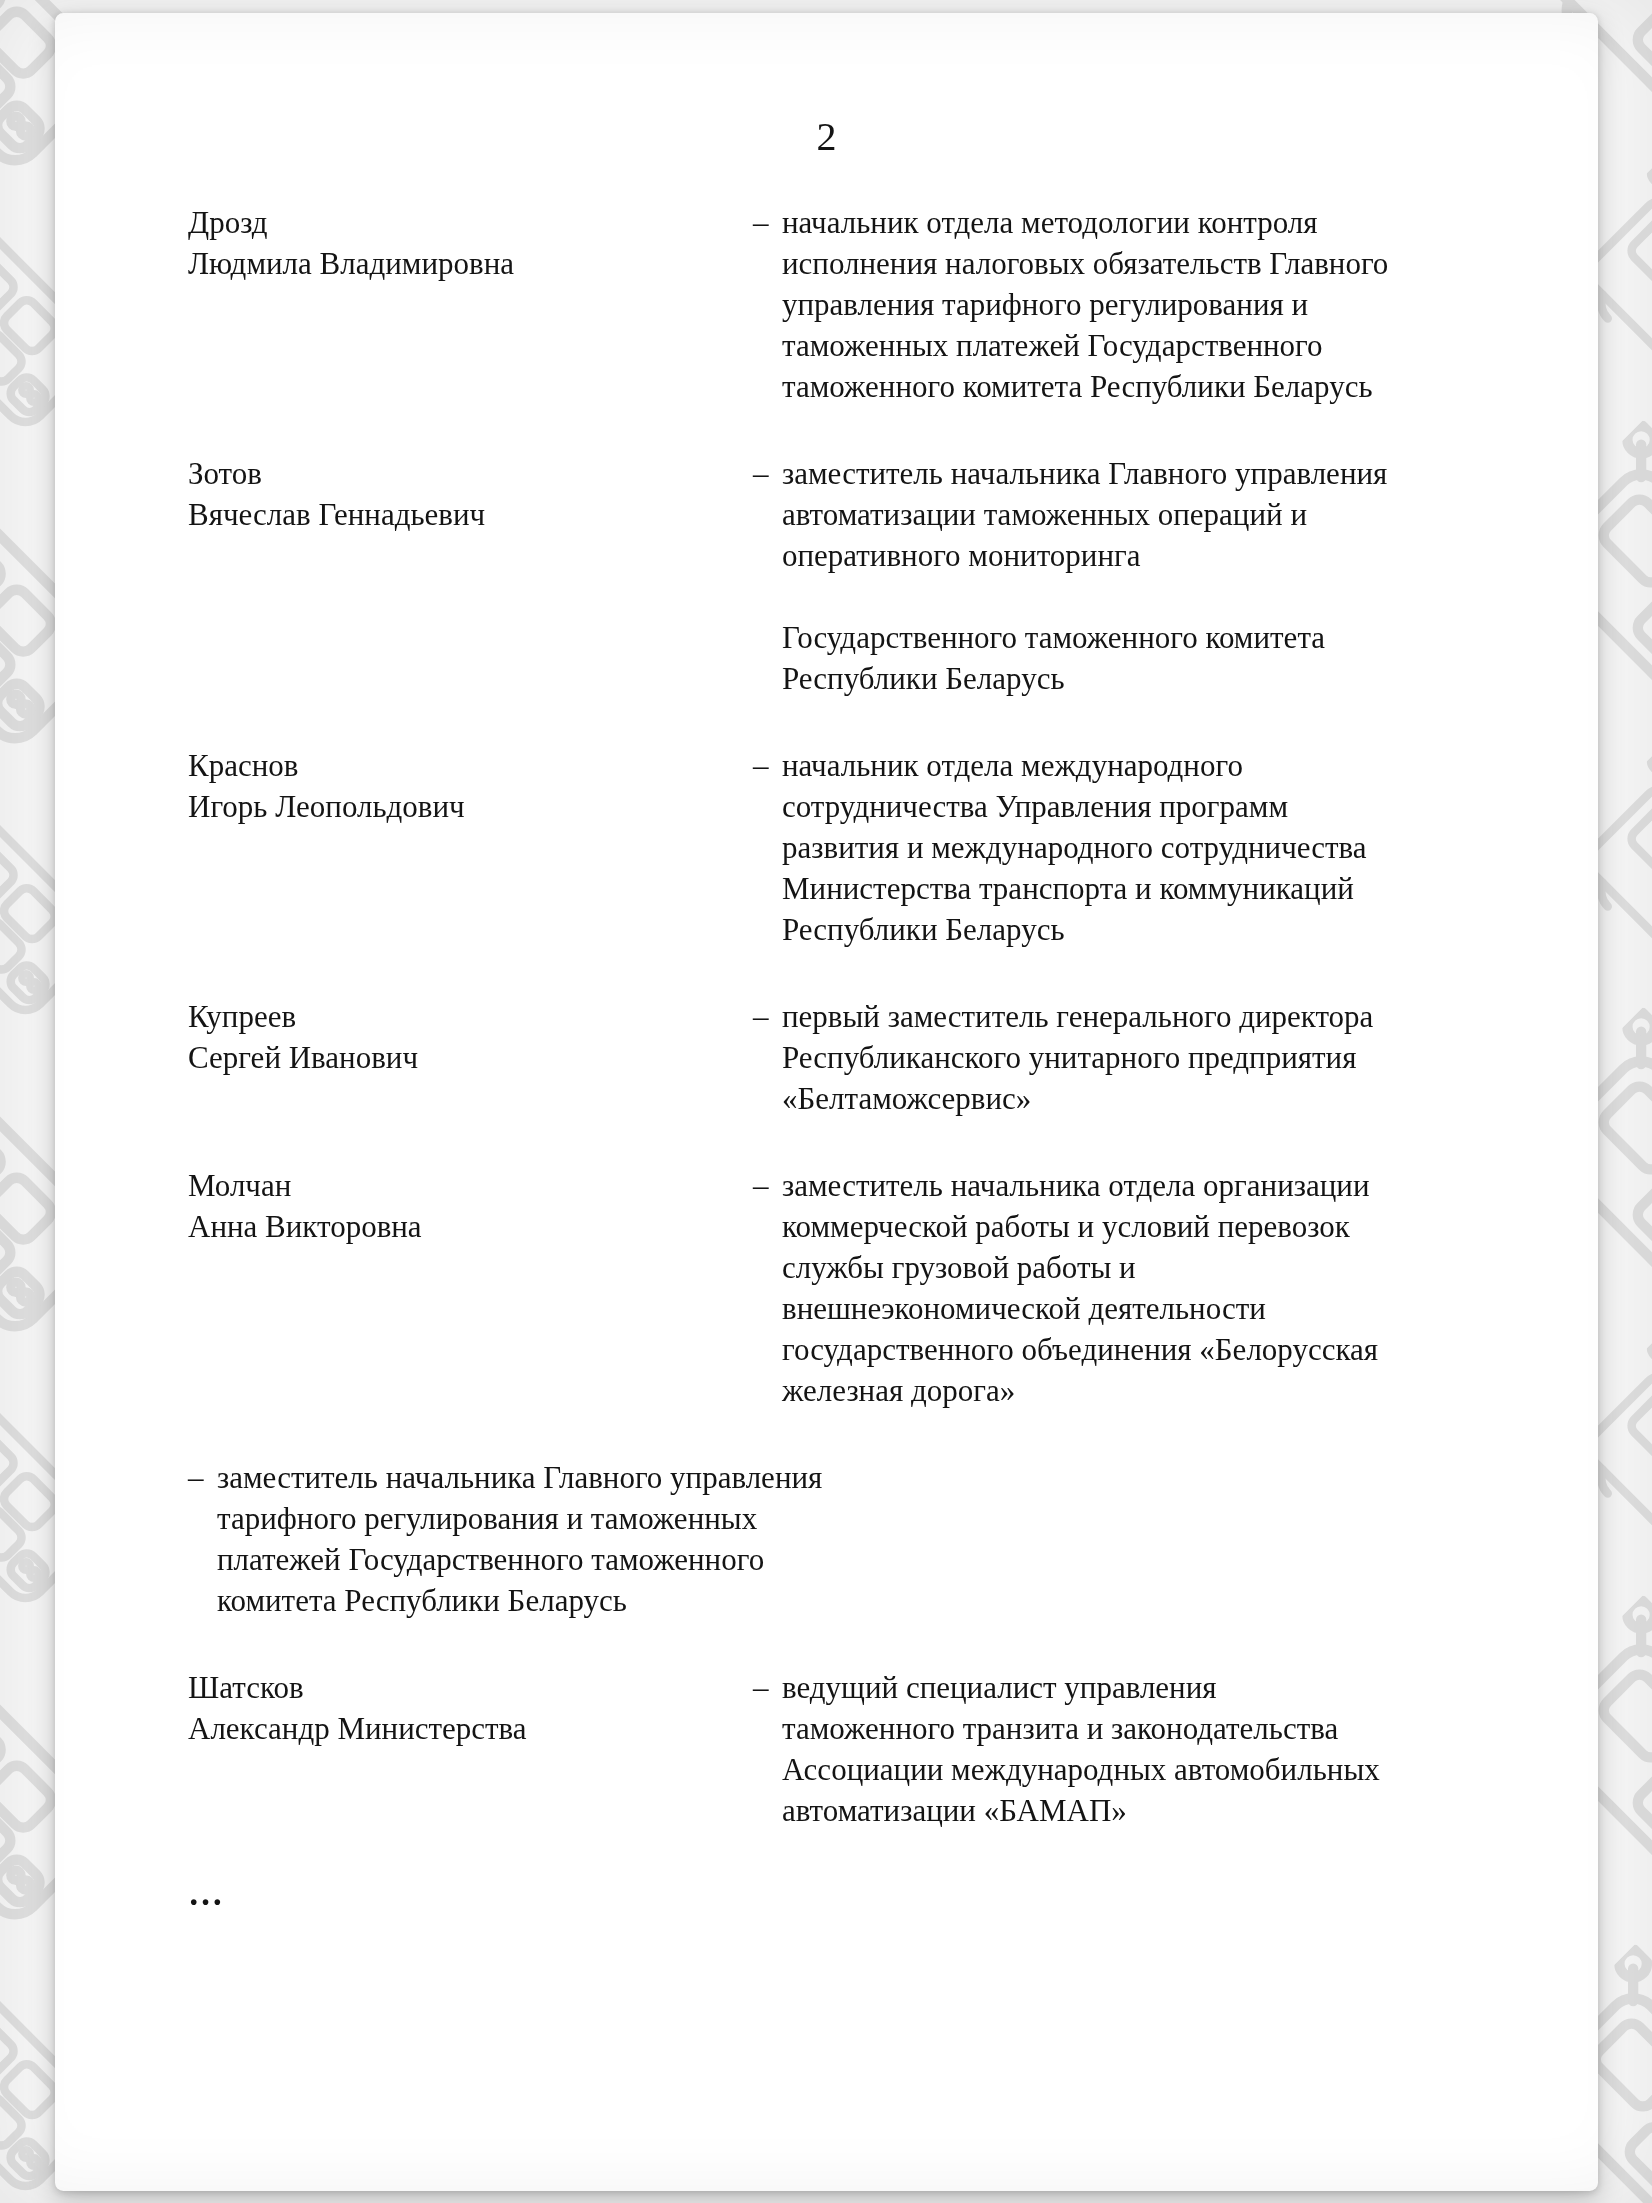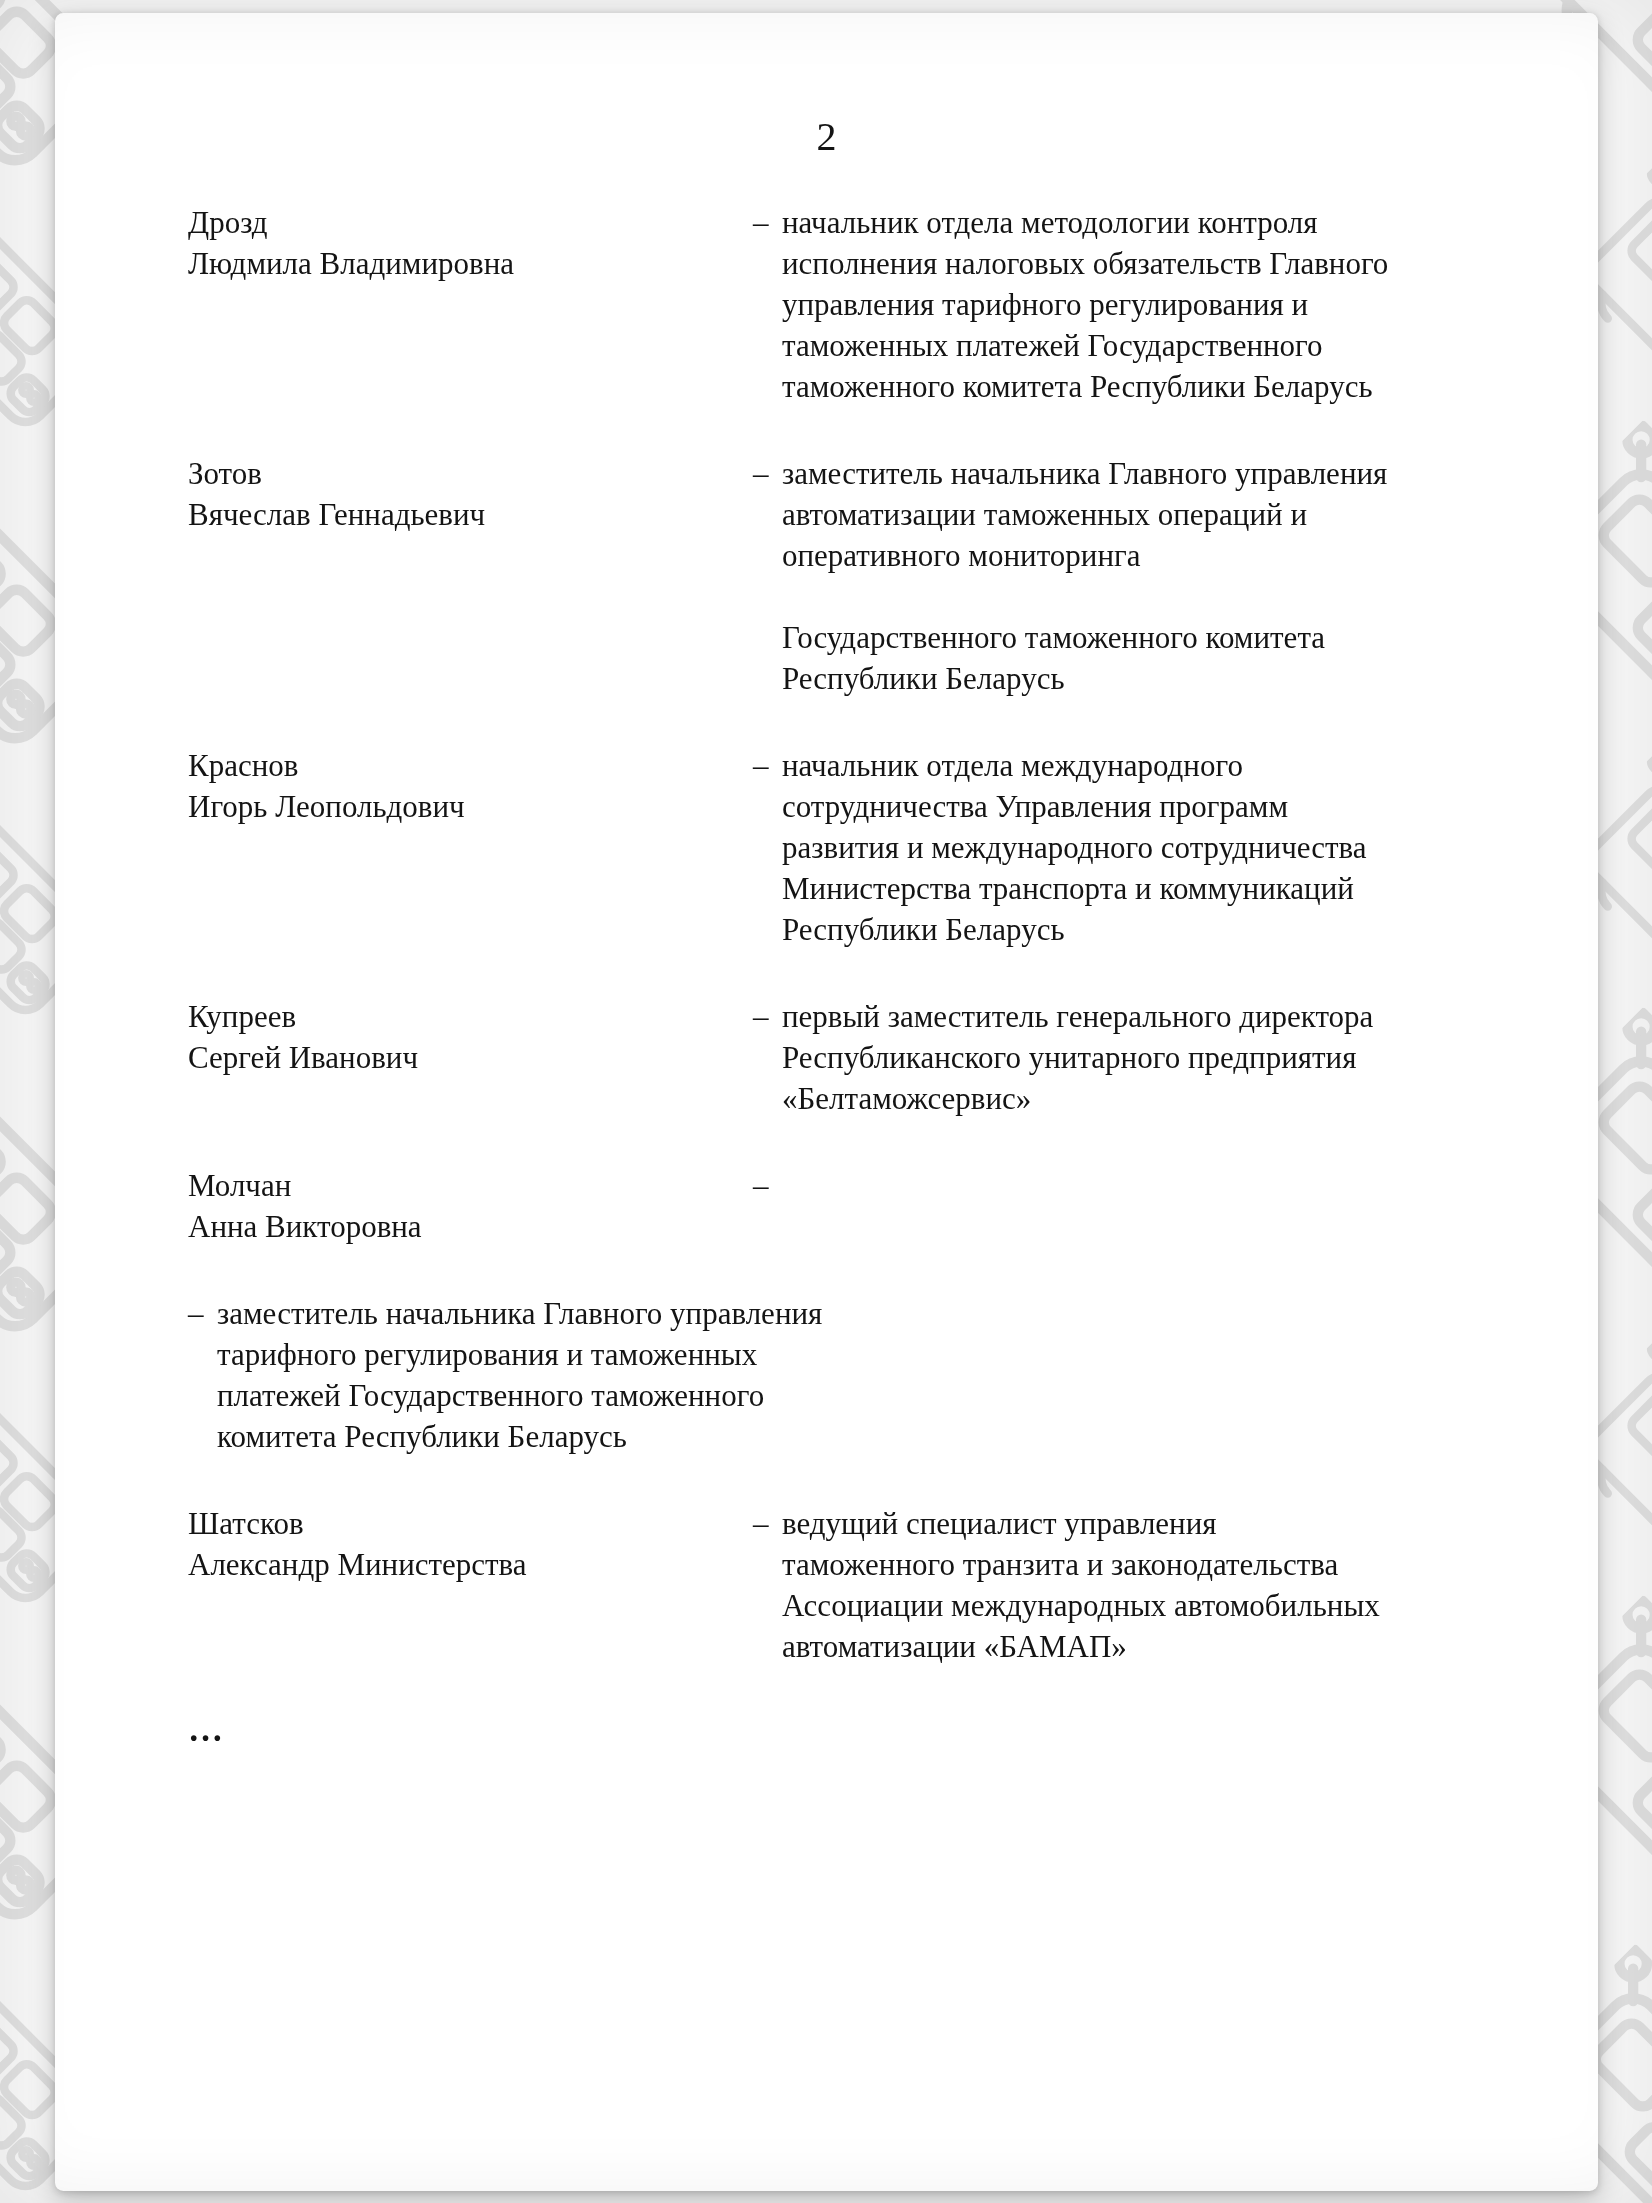--- a/index.html
+++ b/index.html
@@ -216,20 +216,26 @@
       <div class="dash">–</div>
       <div class="position">первый заместитель генерального директора
 Республиканского унитарного предприятия
 «Белтаможсервис»</div>
     </div>
 
     <div class="entry">
       <div class="name">Молчан
 Анна Викторовна</div>
       <div class="dash">–</div>
+      <div class="position">заместитель начальника отдела организации
+коммерческой работы и условий перевозок
+службы грузовой работы и
+внешнеэкономической деятельности
+государственного объединения «Белорусская
+железная дорога»</div>
     </div>
 
     <div class="entry">
       <div class="dash">–</div>
       <div class="position">заместитель начальника Главного управления
 тарифного регулирования и таможенных
 платежей Государственного таможенного
 комитета Республики Беларусь</div>
     </div>
 

